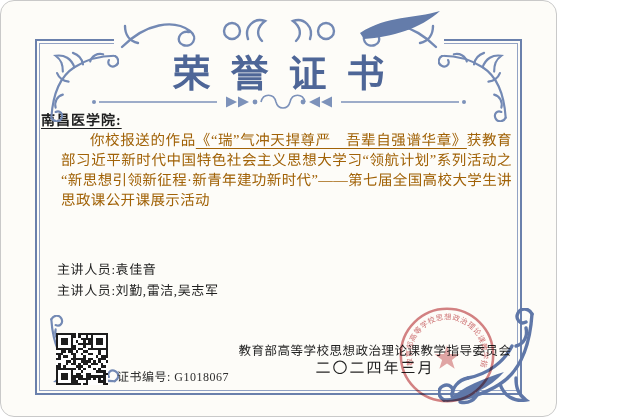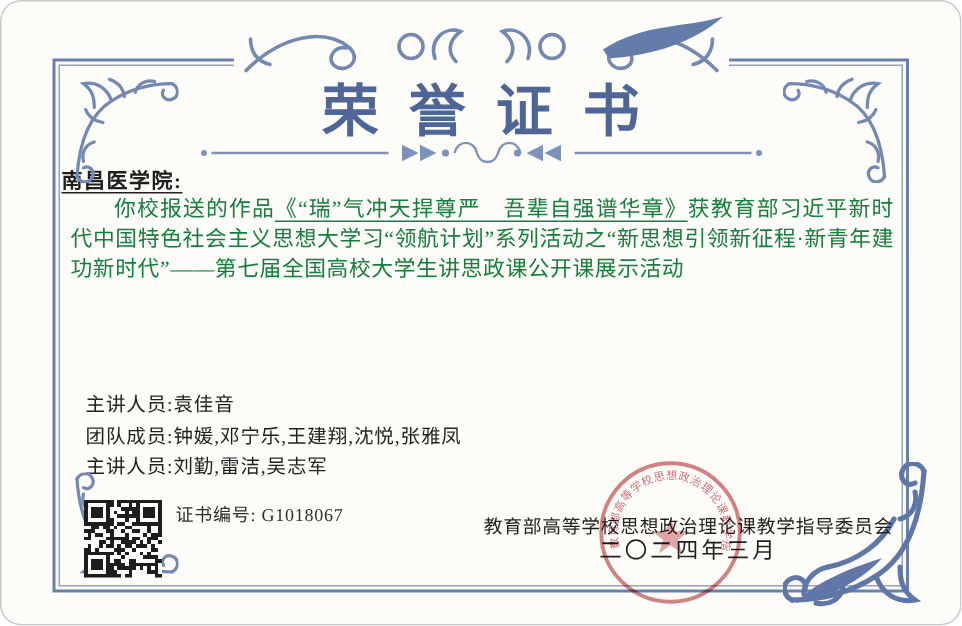--- a/index.html
+++ b/index.html
@@ -1,16 +1,16 @@
 <!DOCTYPE html>
 <html lang="zh-CN"><head>
 <meta charset="utf-8">
 <style>
   html,body{margin:0;padding:0;background:#ffffff;}
-  .stage{position:relative;width:641px;height:417px;font-family:"Liberation Serif","DejaVu Serif",serif;}
+  .stage{position:relative;width:557px;height:417px;font-family:"Liberation Serif","DejaVu Serif",serif;}
   .paper{position:absolute;inset:0;background:#fdfcf8;border:1px solid #c9c9c9;border-radius:14px;box-sizing:border-box;overflow:hidden;}
 
   
   .frame{position:absolute;left:34px;top:38px;right:34px;bottom:21px;border:2px solid #6a80ac;}
   .frame::after{content:"";position:absolute;inset:2px;border:1px solid #92a2c4;}
 
   
   .corner{position:absolute;width:72px;height:72px;color:#7389b4;z-index:2;}
   .c-tl{left:46px;top:49px;}
   .c-tr{right:46px;top:49px;transform:scaleX(-1);}
@@ -20,30 +20,30 @@
   
   .top-orn{position:absolute;top:8px;left:50%;transform:translateX(-50%);width:330px;height:46px;
            background:#fdfcf8;z-index:3;display:flex;align-items:center;justify-content:center;}
 
   .title{position:absolute;top:42px;left:0;right:0;text-align:center;z-index:4;
          font-size:38px;font-weight:bold;color:#4e6697;letter-spacing:20px;text-indent:20px;}
   .divider{position:absolute;top:90px;left:50%;transform:translateX(-50%);z-index:4;}
 
   .recipient{position:absolute;top:108px;left:40px;font-size:14px;font-weight:600;color:#1f1f1f;
              letter-spacing:1px;text-decoration:underline;text-underline-offset:3px;}
-  .para{position:absolute;top:129px;left:46px;right:44px;font-size:14.5px;line-height:20px;
-        color:#15803d;text-align:justify;text-indent:29px;letter-spacing:0.4px;}
+  .para{position:absolute;top:129px;left:60px;right:44px;font-size:14.5px;line-height:20px;
+        color:#a16207;text-align:justify;text-indent:29px;letter-spacing:0.4px;}
   .para .work{text-decoration:underline;text-underline-offset:3px;}
 
   .award{position:absolute;top:215px;left:0;right:0;text-align:center;font-size:27px;font-weight:bold;
          color:#1b1b1b;letter-spacing:9px;text-indent:9px;}
 
   .people{position:absolute;top:259px;left:56px;font-size:13px;line-height:20.5px;color:#1f1f1f;letter-spacing:0.6px;}
 
-  .bottom-left{position:absolute;left:55px;bottom:31px;display:flex;align-items:flex-start;gap:9px;z-index:4;}
+  .bottom-left{position:absolute;left:55px;bottom:31px;display:flex;align-items:flex-end;gap:9px;z-index:4;}
   .qr-wrap{width:52px;height:52px;background:#fff;}
   .qr-wrap svg{width:52px;height:52px;display:block;shape-rendering:crispEdges;}
   .certno{font-size:12px;color:#2e2e2e;letter-spacing:0.5px;white-space:nowrap;}
 
   .issuer{position:absolute;right:26px;bottom:39px;width:310px;text-align:center;color:#1f1f1f;z-index:4;}
   .issuer .org{font-size:12.5px;line-height:17px;letter-spacing:0.5px;}
   .issuer .date{font-size:15px;line-height:17px;letter-spacing:2px;}
 
   .seal{position:absolute;left:391px;top:299px;width:110px;height:110px;z-index:6;
         opacity:0.82;mix-blend-mode:multiply;pointer-events:none;}
@@ -138,21 +138,20 @@
       </g>
     </svg>
 
     <div class="recipient">南昌医学院:</div>
 
     <div class="para"><span>你校报送的作品</span><span class="work">《“瑞”气冲天捍尊严　吾辈自强谱华章》</span><span>获教育部习近平新时代中国特色社会主义思想大学习“领航计划”系列活动之“新思想引领新征程·新青年建功新时代”——第七届全国高校大学生讲思政课公开课展示活动</span></div>
 
 
     <div class="people">
       <div>主讲人员:袁佳音</div>
-      <div>团队成员:钟媛,邓宁乐,王建翔,沈悦,张雅凤</div>
       <div>主讲人员:刘勤,雷洁,吴志军</div>
     </div>
 
     <div class="bottom-left">
       <div class="qr-wrap">
         <svg id="qr" viewBox="0 0 21 21" fill="#1d1d1d">
             <rect x="0" y="0" width="1" height="1"></rect>
             <rect x="1" y="0" width="1" height="1"></rect>
             <rect x="2" y="0" width="1" height="1"></rect>
             <rect x="3" y="0" width="1" height="1"></rect>

